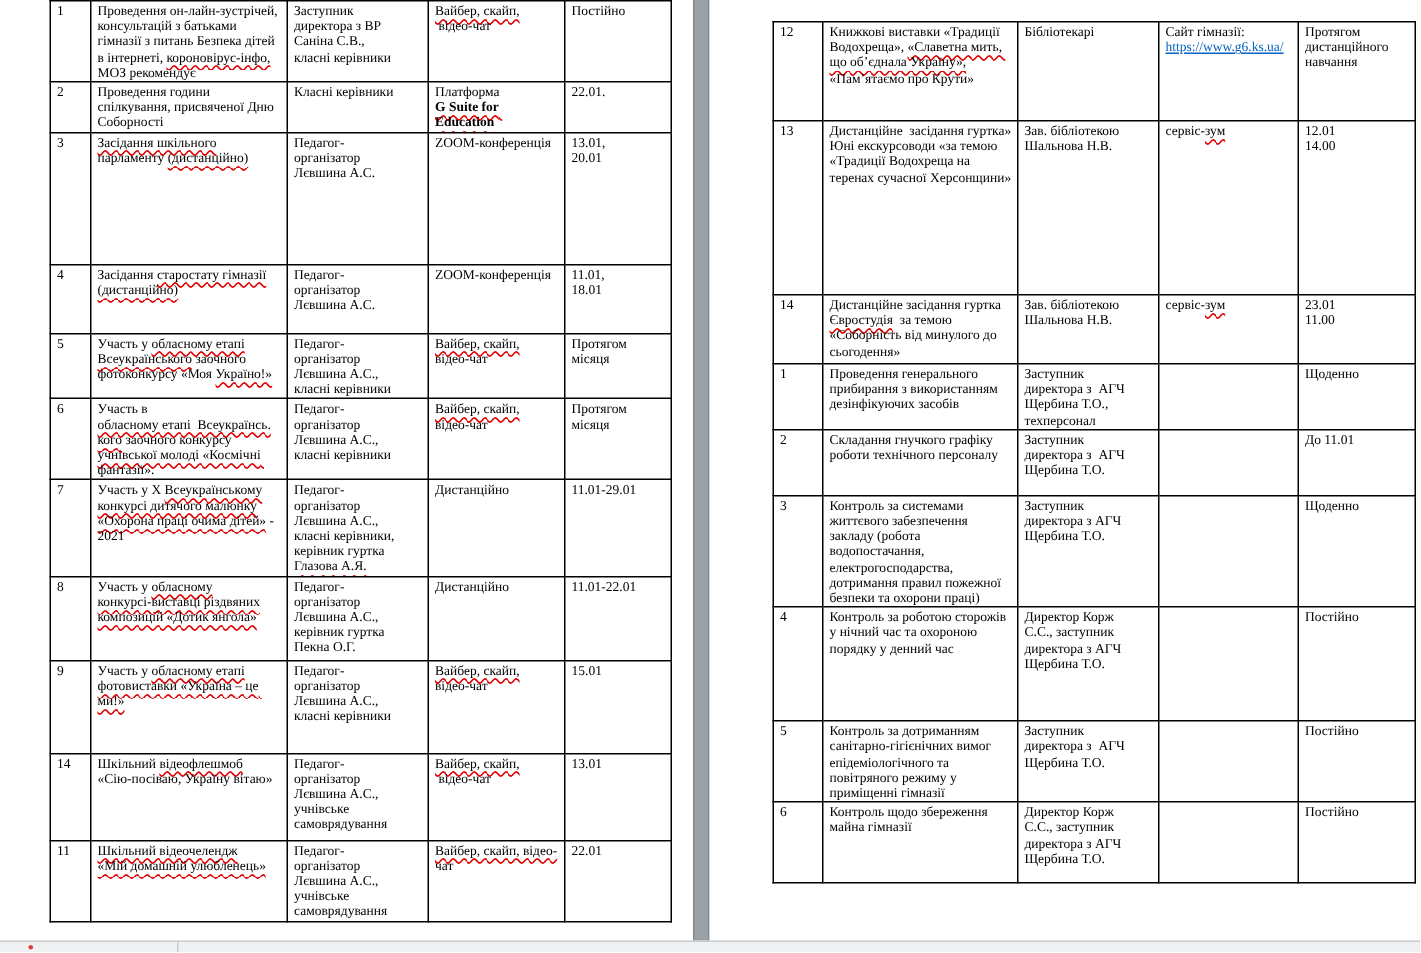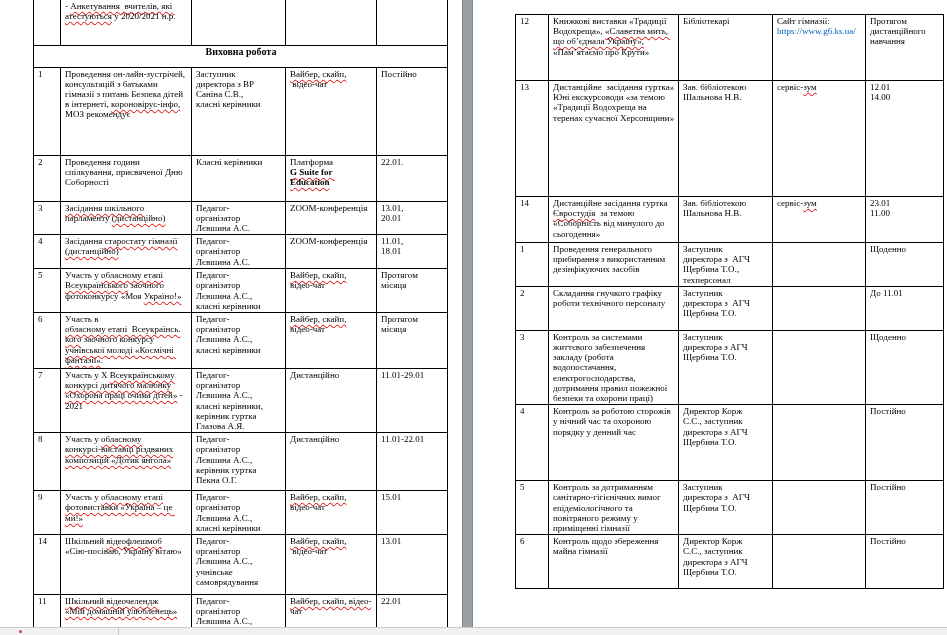--- a/index.html
+++ b/index.html
@@ -19,21 +19,21 @@
   #left-table{margin-left:33px;width:414px;}
   #right-table{margin:14px 0 0 42px;width:428px;}
   table.plan td{border:1px solid #000;vertical-align:top;padding:1px 3px 1px 4px;
                 white-space:pre-wrap;word-wrap:break-word;overflow:hidden;}
   tr.cut-top td{border-top:none;}
   td.num{padding-left:3px;}
   td.section{text-align:center;font-weight:bold;font-size:10px;padding:2px 2px 3px;}
   .w{text-decoration-line:underline;text-decoration-style:wavy;text-decoration-color:#e00000;
      text-decoration-thickness:1px;text-underline-offset:1.5px;}
   .bi{font-weight:bold;}
-  .lnk{color:#0563c1;cursor:pointer;}
+  .lnk{color:#0563c1;text-decoration:underline;cursor:pointer;}
 
   #left-table tr:nth-child(1){height:45px}
   #left-table tr:nth-child(2){height:22px}
   #left-table tr:nth-child(3){height:88px}
   #left-table tr:nth-child(4){height:46px}
   #left-table tr:nth-child(5){height:32px}
   #left-table tr:nth-child(6){height:34px}
   #left-table tr:nth-child(7){height:42px}
   #left-table tr:nth-child(8){height:56px}
   #left-table tr:nth-child(9){height:62px}
@@ -61,30 +61,20 @@
   <div class="page page-left">
     <table class="plan" id="left-table">
       <colgroup>
         <col style="width:27px">
           <col style="width:131px">
           <col style="width:94px">
         <col style="width:91px">
           <col style="width:71px">
       </colgroup>
       <tbody>
-          <tr class="cut-top">
-            <td class="num"></td>
-            <td class="activity"><span>- </span><span class="w">Анкетування  вчителів, які атестуються</span><span> у 2020/2021 н.р.</span></td>
-            <td class="responsible"></td>
-            <td class="format"></td>
-            <td class="date"></td>
-          </tr>
-          <tr>
-            <td colspan="5" class="section">Виховна робота</td>
-          </tr>
           <tr>
             <td class="num">1</td>
             <td class="activity"><span>Проведення он-лайн-зустрічей, консультацій з батьками гімназії з питань Безпека дітей в інтернеті, </span><span class="w">короновірус-інфо,</span><span> МОЗ рекомендує</span></td>
             <td class="responsible"><span>Заступник
 директора з ВР
 Саніна С.В.,
 класні керівники</span></td>
             <td class="format"><span class="w">Вайбер, скайп,</span><span>
  відео-чат</span></td>
             <td class="date"><span>Постійно</span></td>

